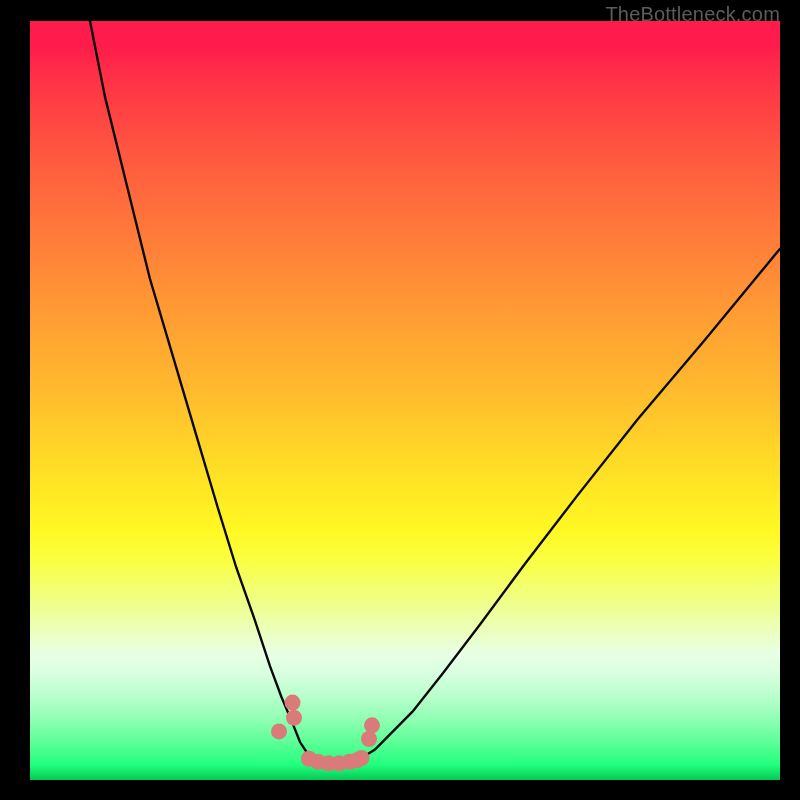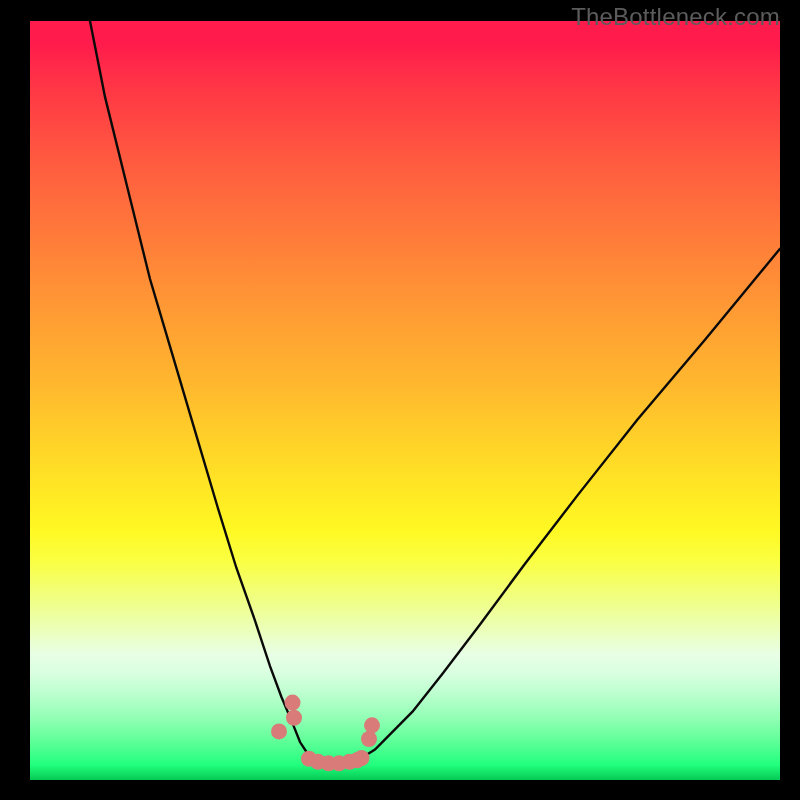--- a/index.html
+++ b/index.html
@@ -49,21 +49,21 @@
       #8fffb3 92%,
       #5dff97 95%,
       #22ff7e 98%,
       #05c953 100%);
   }
   .attribution {
     position: absolute;
     top: 3px;
     right: 20px;
     color: #5c5c5c;
-    font-size: 24px;
+    font-size: 20px;
     font-weight: 400;
     letter-spacing: 0.2px;
   }
   svg.curves {
     position: absolute;
     top: 0;
     left: 0;
     pointer-events: none;
   }
   .curve-path {

